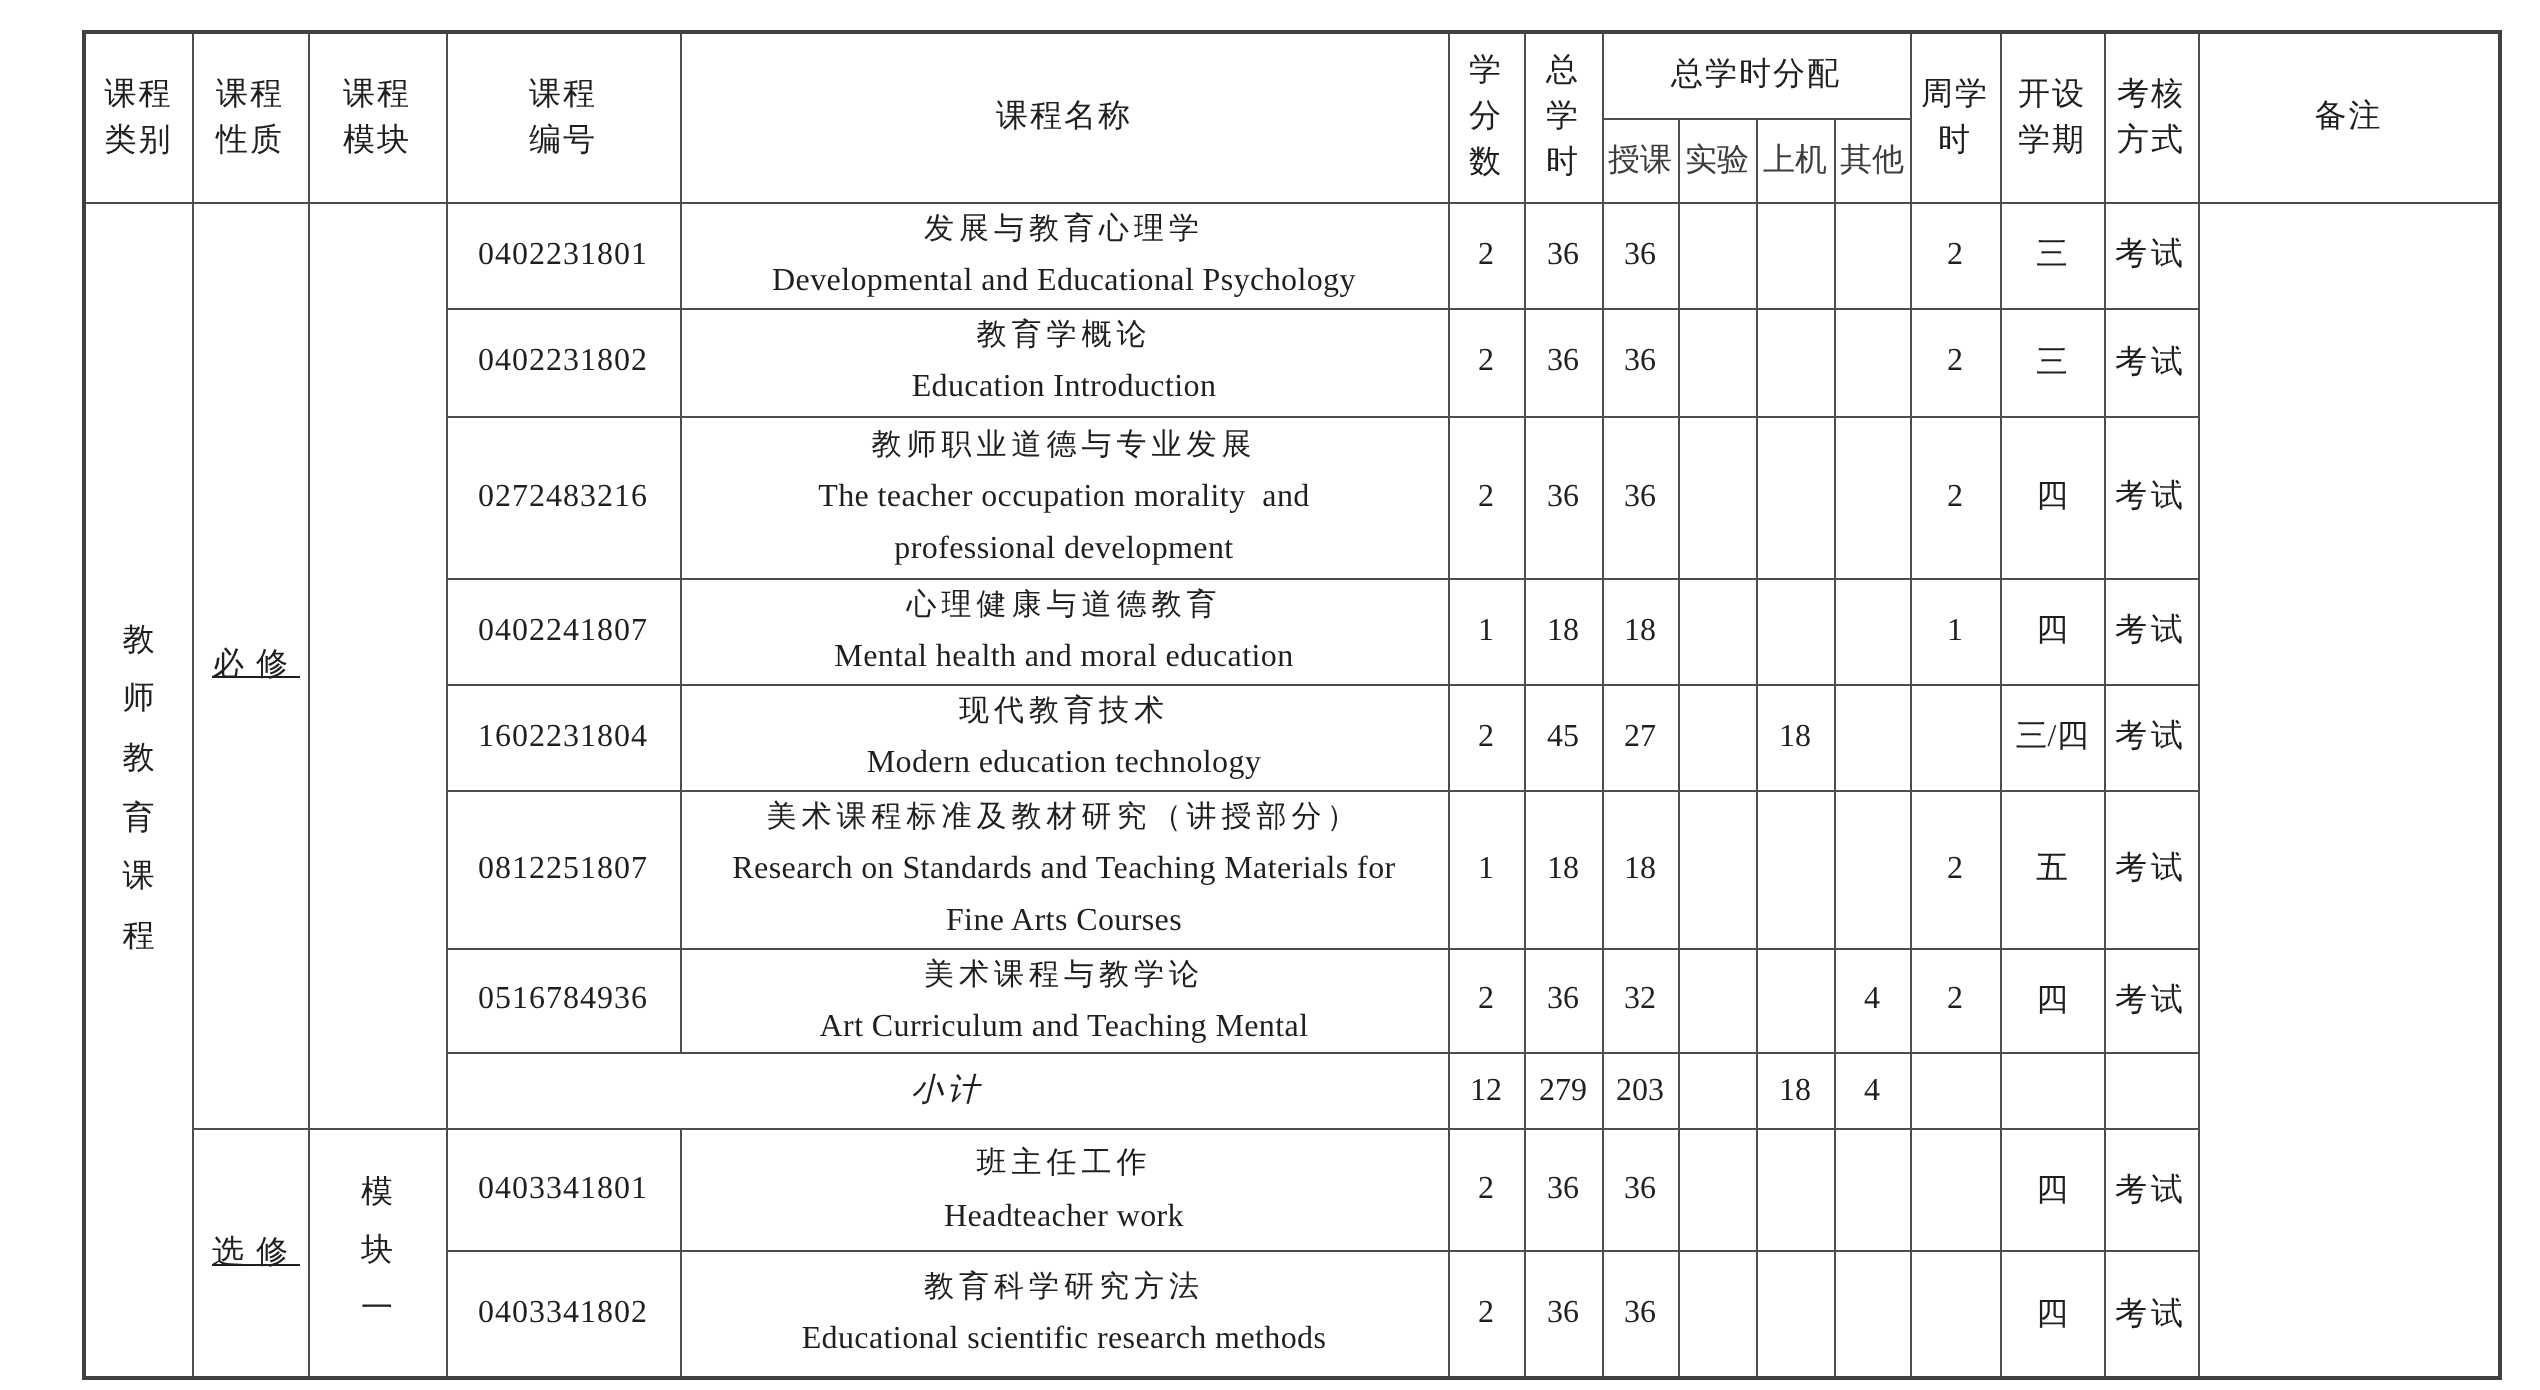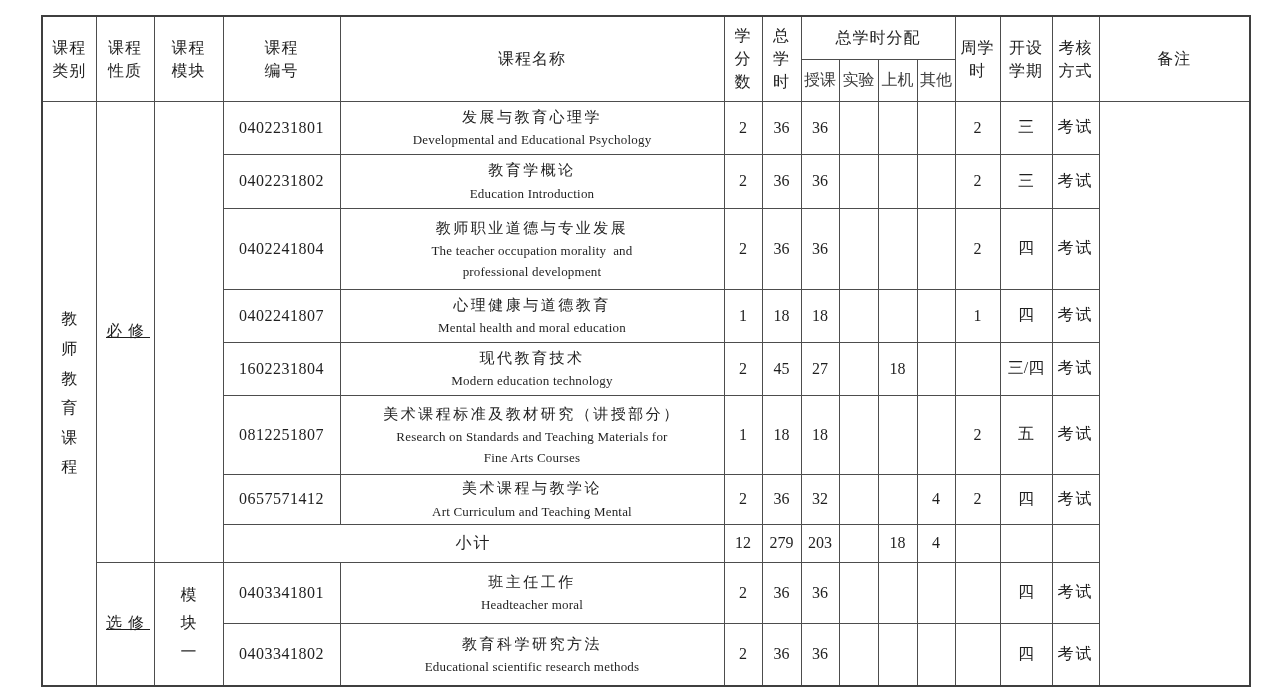--- a/index.html
+++ b/index.html
@@ -60,29 +60,29 @@
     font-size: 16px;
     letter-spacing: 0.5px;
   }
   td.name { padding: 2px 6px; font-family: Liberation Serif, serif; }
   .zh {
     font-size: 15px;
     letter-spacing: 2.5px;
     line-height: 1.75;
   }
   .en {
-    font-size: 13px;
+    font-size: 16px;
     letter-spacing: 0.2px;
     line-height: 1.6;
     white-space: pre-wrap;
   }
   td.num { font-size: 16px; }
   td.sem { font-size: 14.5px; letter-spacing: 0; }
   td.assess { font-size: 14.5px; letter-spacing: 2px; }
-  td.subtotal-label { font-size: 15px; letter-spacing: 2px; }
+  td.subtotal-label { font-size: 15px; letter-spacing: 2px; font-style: italic; }
   td.remarks { }
 </style>
 </head>
 <body>
 
 <div class="page">
   <table class="curriculum">
     <colgroup>
       <col style="width:54px">
         <col style="width:58px">
@@ -173,21 +173,21 @@
       <td class="num">36</td>
       <td class="num"></td>
       <td class="num"></td>
       <td class="num"></td>
       <td class="num">2</td>
       <td class="sem">三</td>
       <td class="assess">考试</td>
     </tr>
 
     <tr style="height:81px">
-      <td class="code">0402241804</td>
+      <td class="code">0272483216</td>
       <td class="name">
         <div class="zh">教师职业道德与专业发展</div>
         <div class="en">The teacher occupation morality  and</div>
         <div class="en">professional development</div>
       </td>
       <td class="num">2</td>
       <td class="num">36</td>
       <td class="num">36</td>
       <td class="num"></td>
       <td class="num"></td>
@@ -245,21 +245,21 @@
       <td class="num">18</td>
       <td class="num"></td>
       <td class="num"></td>
       <td class="num"></td>
       <td class="num">2</td>
       <td class="sem">五</td>
       <td class="assess">考试</td>
     </tr>
 
     <tr style="height:50px">
-      <td class="code">0657571412</td>
+      <td class="code">0516784936</td>
       <td class="name">
         <div class="zh">美术课程与教学论</div>
         <div class="en">Art Curriculum and Teaching Mental</div>
         <div class="en"></div>
       </td>
       <td class="num">2</td>
       <td class="num">36</td>
       <td class="num">32</td>
       <td class="num"></td>
       <td class="num"></td>
@@ -283,21 +283,21 @@
     </tr>
 
     <tr style="height:61px">
       <td class="nature" rowspan="2">选修</td>
       <td class="module vstack" rowspan="2">模
 块
 一</td>
       <td class="code">0403341801</td>
       <td class="name">
         <div class="zh">班主任工作</div>
-        <div class="en">Headteacher moral</div>
+        <div class="en">Headteacher work</div>
         <div class="en"></div>
       </td>
       <td class="num">2</td>
       <td class="num">36</td>
       <td class="num">36</td>
       <td class="num"></td>
       <td class="num"></td>
       <td class="num"></td>
       <td class="num"></td>
       <td class="sem">四</td>

